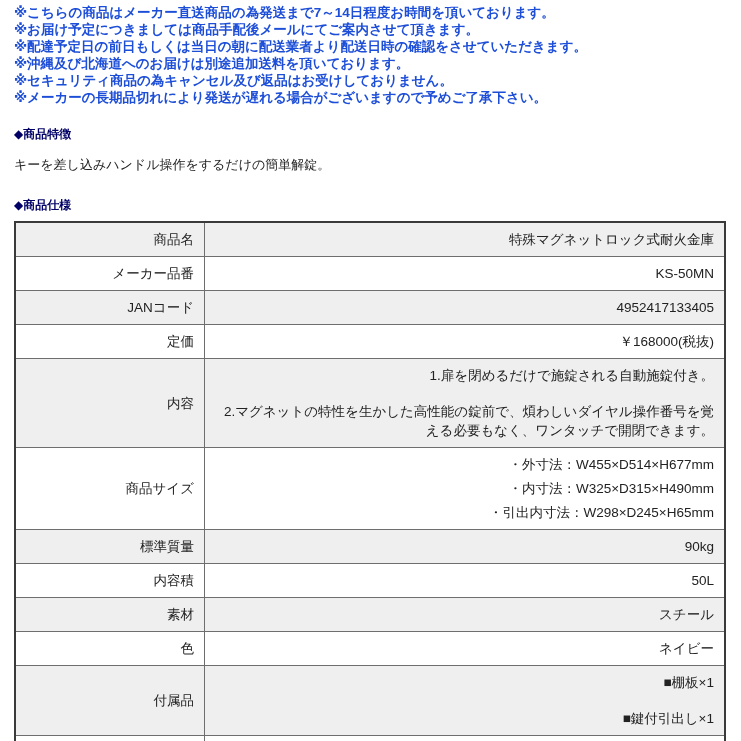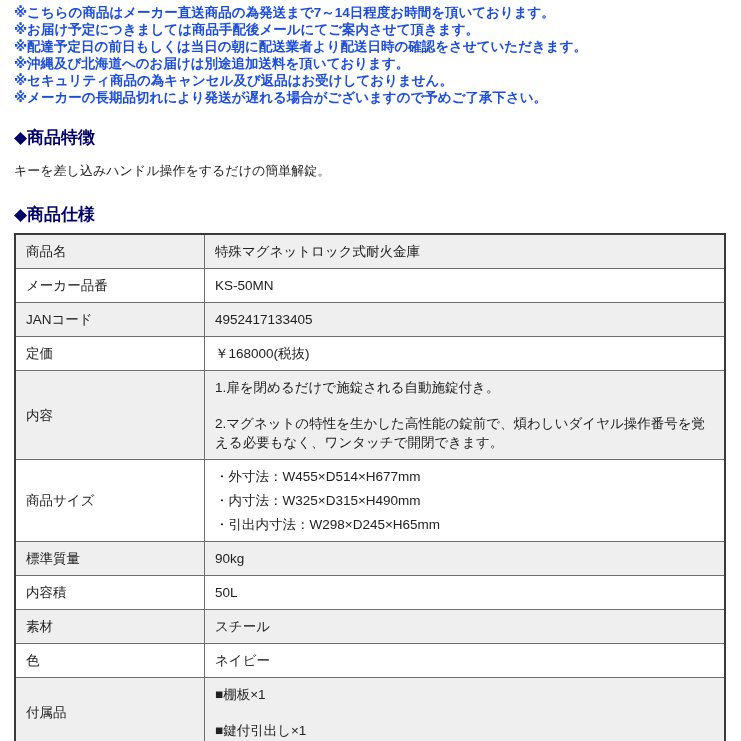--- a/index.html
+++ b/index.html
@@ -24,21 +24,21 @@
     font-weight: bold;
     font-size: 13.5px;
     line-height: 17px;
   }
   .notice-line {
     white-space: nowrap;
   }
   
   .sec-heading {
     color: #000066;
-    font-size: 17px;
+    font-size: 12px;
     font-weight: bold;
     margin: 20px 0 0 0;
   }
   .sec-heading.second {
     margin-top: 23px;
   }
   .feature-body {
     font-size: 13px;
     color: #222222;
     margin: 13px 0 0 0;
@@ -50,21 +50,21 @@
     margin-top: 7px;
     border: 2px solid #3a3a3a;
     table-layout: fixed;
   }
   .spec-table th, .spec-table td {
     border: 1px solid #6e6e6e;
     padding: 7px 10px;
     font-size: 13.5px;
     font-weight: normal;
     color: #222222;
-    text-align: left;
+    text-align: right;
     vertical-align: middle;
     line-height: 19px;
     overflow: hidden;
   }
   .spec-table th {
     width: 168px;
   }
   .spec-table tr.alt {
     background: #efefef;
   }

